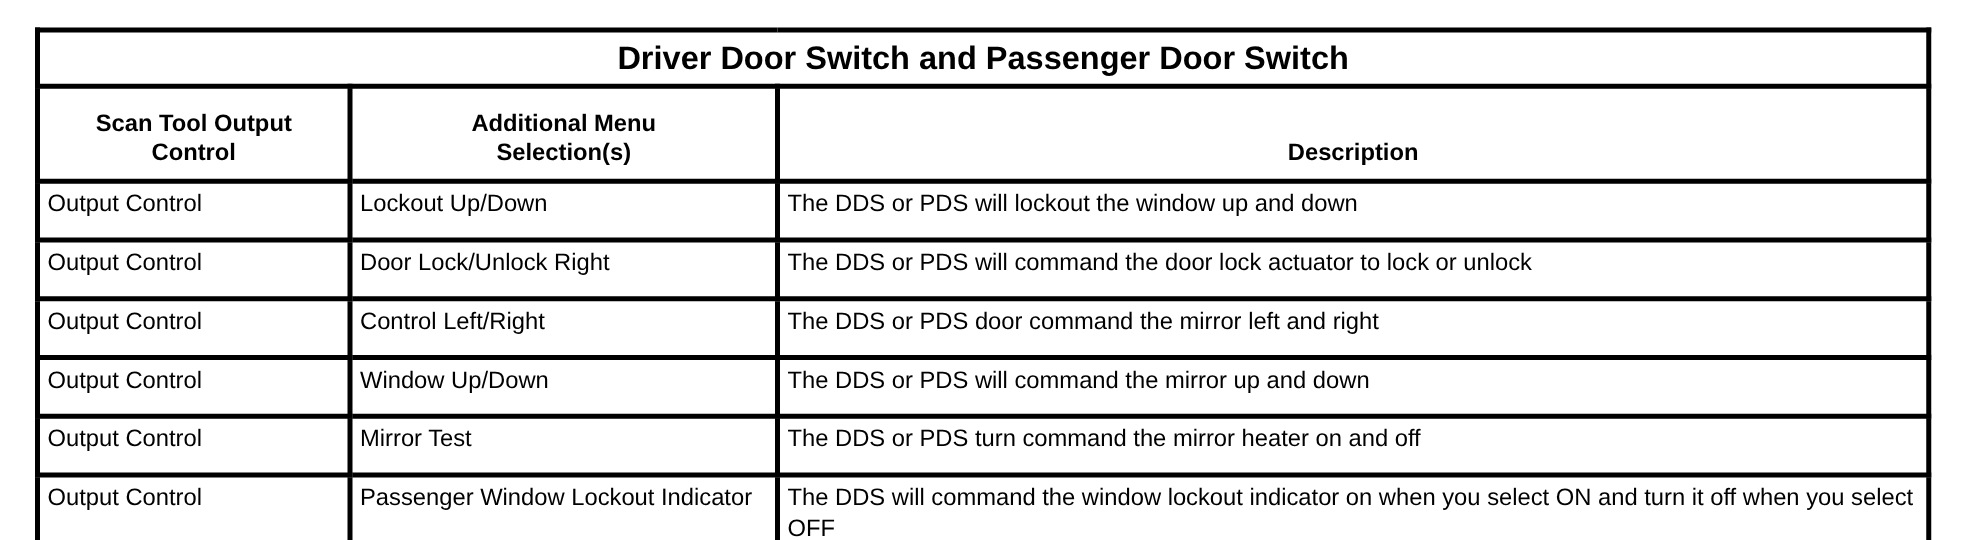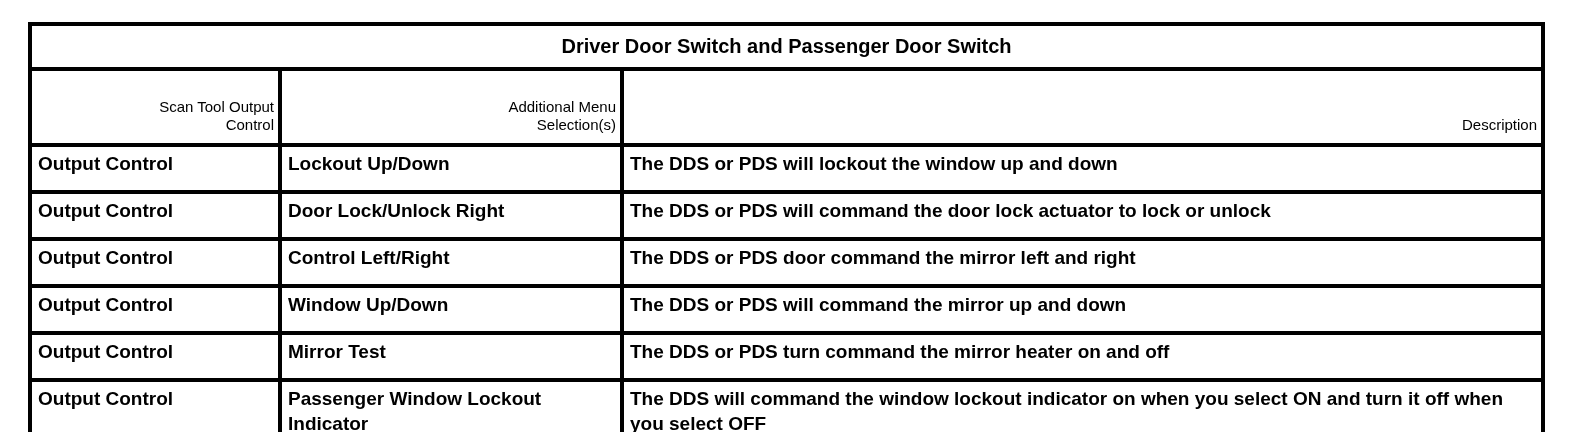--- a/index.html
+++ b/index.html
@@ -27,40 +27,40 @@
     table-layout: fixed;
     background: #ffffff;
   }
   table.switch-table td,
   table.switch-table th {
     border: 4px solid #000000;
     overflow: hidden;
   }
   tr.title-row th {
     height: 37px;
-    font-size: 20px;
+    font-size: 26px;
     font-weight: bold;
     text-align: center;
     vertical-align: middle;
     padding: 2px 4px;
   }
   tr.header-row th {
     height: 60px;
-    font-size: 15px;
-    font-weight: normal;
-    text-align: right;
+    font-size: 19px;
+    font-weight: bold;
+    text-align: center;
     vertical-align: bottom;
     padding: 4px 4px 8px 4px;
     white-space: pre-line;
     line-height: 1.25;
   }
   tr.data-row td {
     height: 33px;
     font-size: 19px;
-    font-weight: bold;
+    font-weight: normal;
     text-align: left;
     vertical-align: top;
     padding: 5px 6px 5px 6px;
     line-height: 1.3;
   }
   tr.data-row.tall td {
     height: 64px;
   }
 </style>
 </head>

